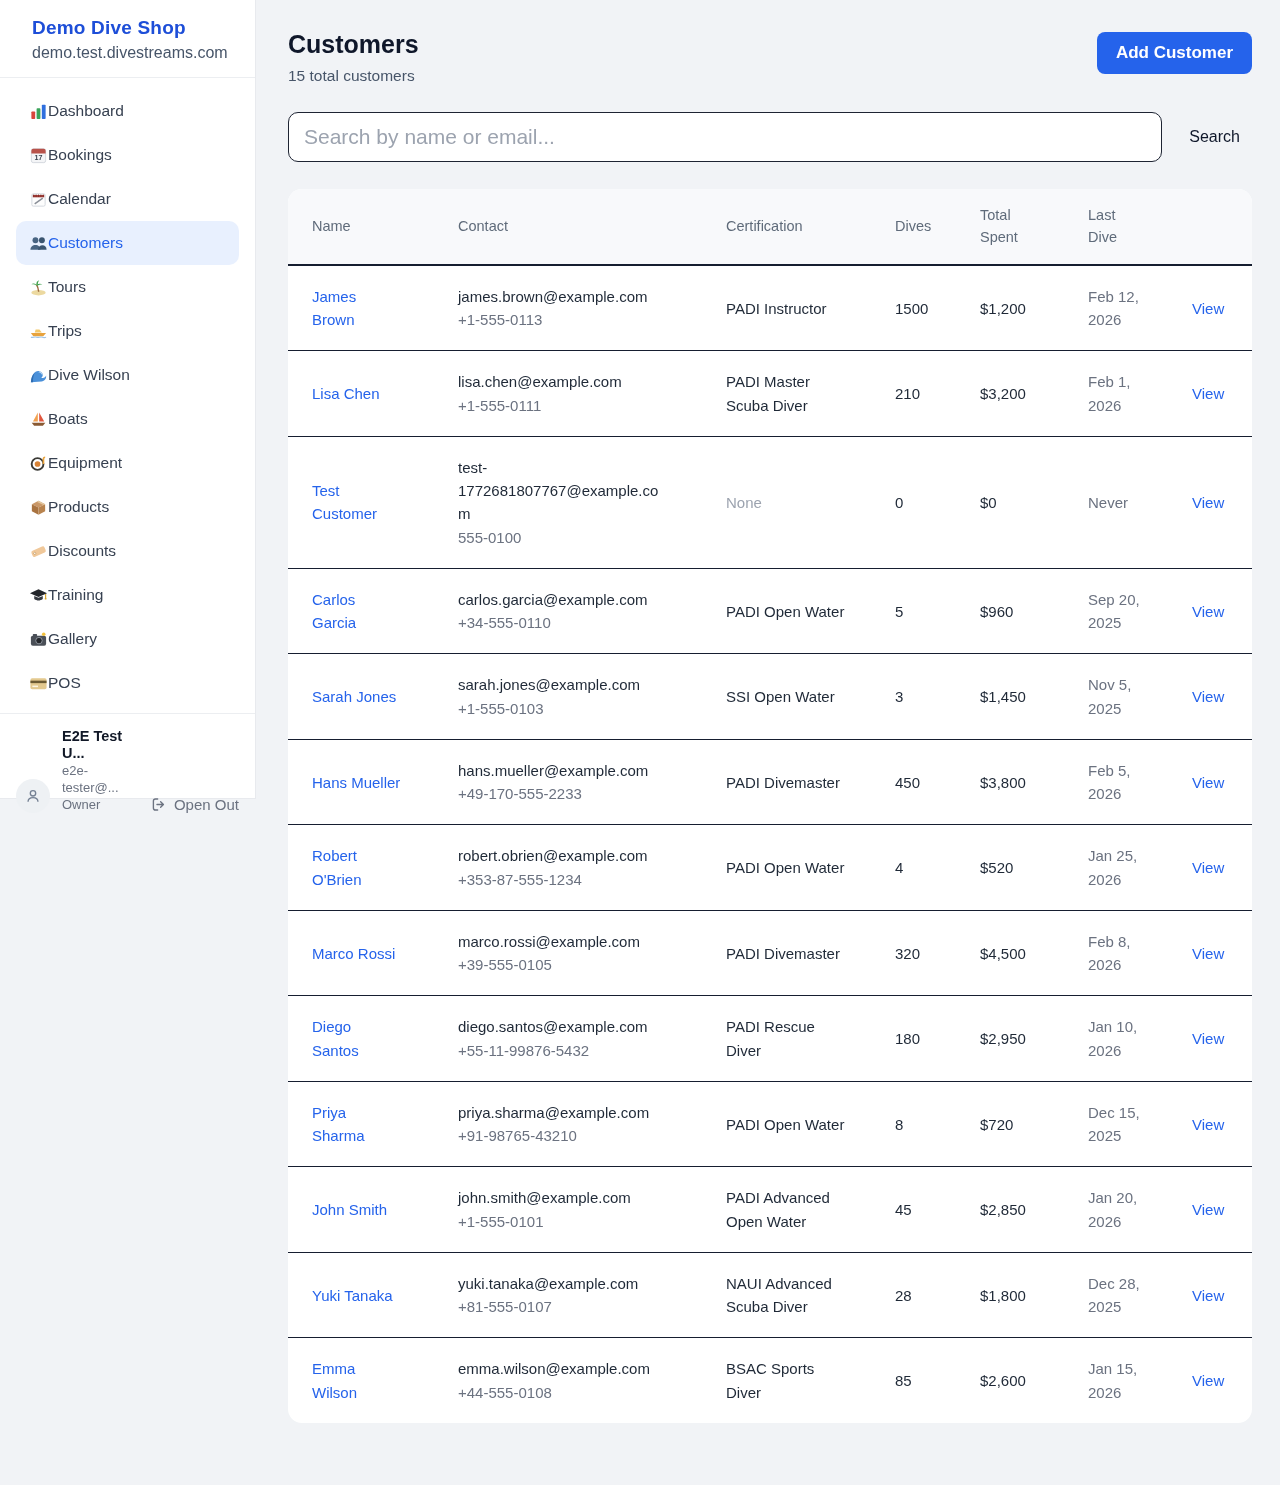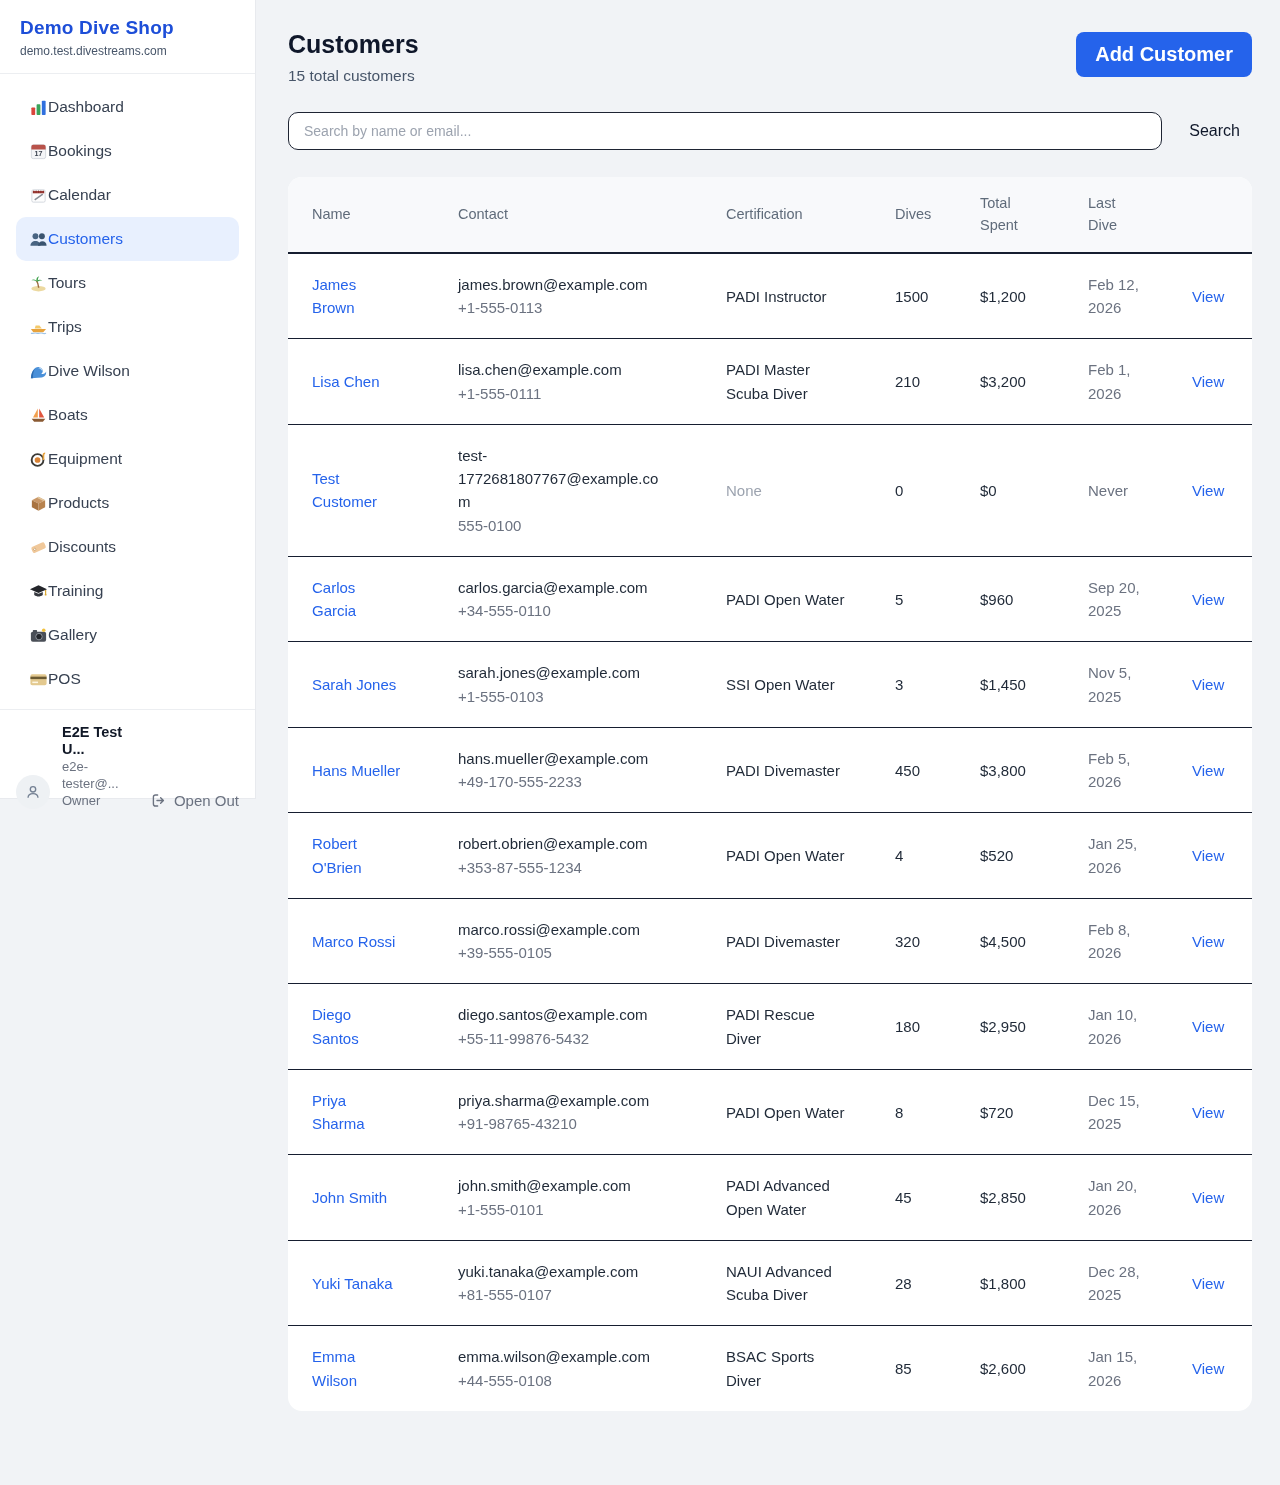--- a/index.html
+++ b/index.html
@@ -13,23 +13,23 @@
   }
 
   
   .sidebar {
     position:absolute; left:0; top:0; width:256px; height:799px;
     background:#ffffff;
     border-right:1px solid #e8eaee;
     border-bottom:1px solid #e8eaee;
     display:flex; flex-direction:column;
   }
-  .brand-block { padding:17px 16px 15px 20px; border-bottom:1px solid #eceef1; }
+  .brand-block { padding:17px 16px 15px 32px; border-bottom:1px solid #eceef1; }
   .brand-title { font-size:19px; font-weight:700; color:#1d4ed8; letter-spacing:.2px; }
-  .brand-domain { font-size:12px; color:#475569; margin-top:5px; }
+  .brand-domain { font-size:16px; color:#475569; margin-top:5px; }
   .nav { padding:11px 16px 8px 16px; flex:0 0 auto; }
   .nav-item {
     display:flex; align-items:center; gap:0;
     height:44px; padding:0 12px; border-radius:10px;
     font-size:15.5px; color:#374151; cursor:pointer;
   }
   .nav-item.active { background:#e8f0fe; color:#2563eb; font-weight:500; }
   .nav-icon { width:20px; height:20px; flex:0 0 20px; display:flex; align-items:center; justify-content:center; }
   .nav-icon svg { width:19px; height:19px; }
 
@@ -49,28 +49,28 @@
     color:#6b7280; font-size:15px; cursor:pointer; white-space:nowrap;
   }
 
   
   .main { margin-left:256px; padding:30px 28px 0 32px; }
   .page-header { display:flex; justify-content:space-between; align-items:flex-start; }
   .page-title { font-size:25px; font-weight:700; color:#0f172a; }
   .page-subtitle { font-size:15.5px; color:#475569; margin-top:8px; }
   .btn-primary {
     background:#2563eb; color:#ffffff; border:none; border-radius:8px;
-    font-family:inherit; font-size:20px; font-weight:600;
+    font-family:inherit; font-size:17px; font-weight:600;
     padding:11px 19px; cursor:pointer; margin-top:2px;
   }
   .search-row { display:flex; align-items:center; margin-top:27px; }
   .search-input {
-    flex:1; height:38px; background:#ffffff;
+    flex:1; height:50px; background:#ffffff;
     border:1.4px solid #1e2433; border-radius:10px;
-    padding:0 15px; font-family:inherit; font-size:14px; color:#0f172a;
+    padding:0 15px; font-family:inherit; font-size:21px; color:#0f172a;
   }
   .search-input::placeholder { color:#9ca3af; }
   .search-btn {
     background:none; border:none; font-family:inherit;
     font-size:16px; color:#0f172a; margin-left:27px; margin-right:12px; cursor:pointer;
   }
 
   
   .table-card { margin-top:27px; background:#ffffff; border-radius:14px; overflow:hidden; }
   table { width:100%; border-collapse:collapse; table-layout:fixed; }

